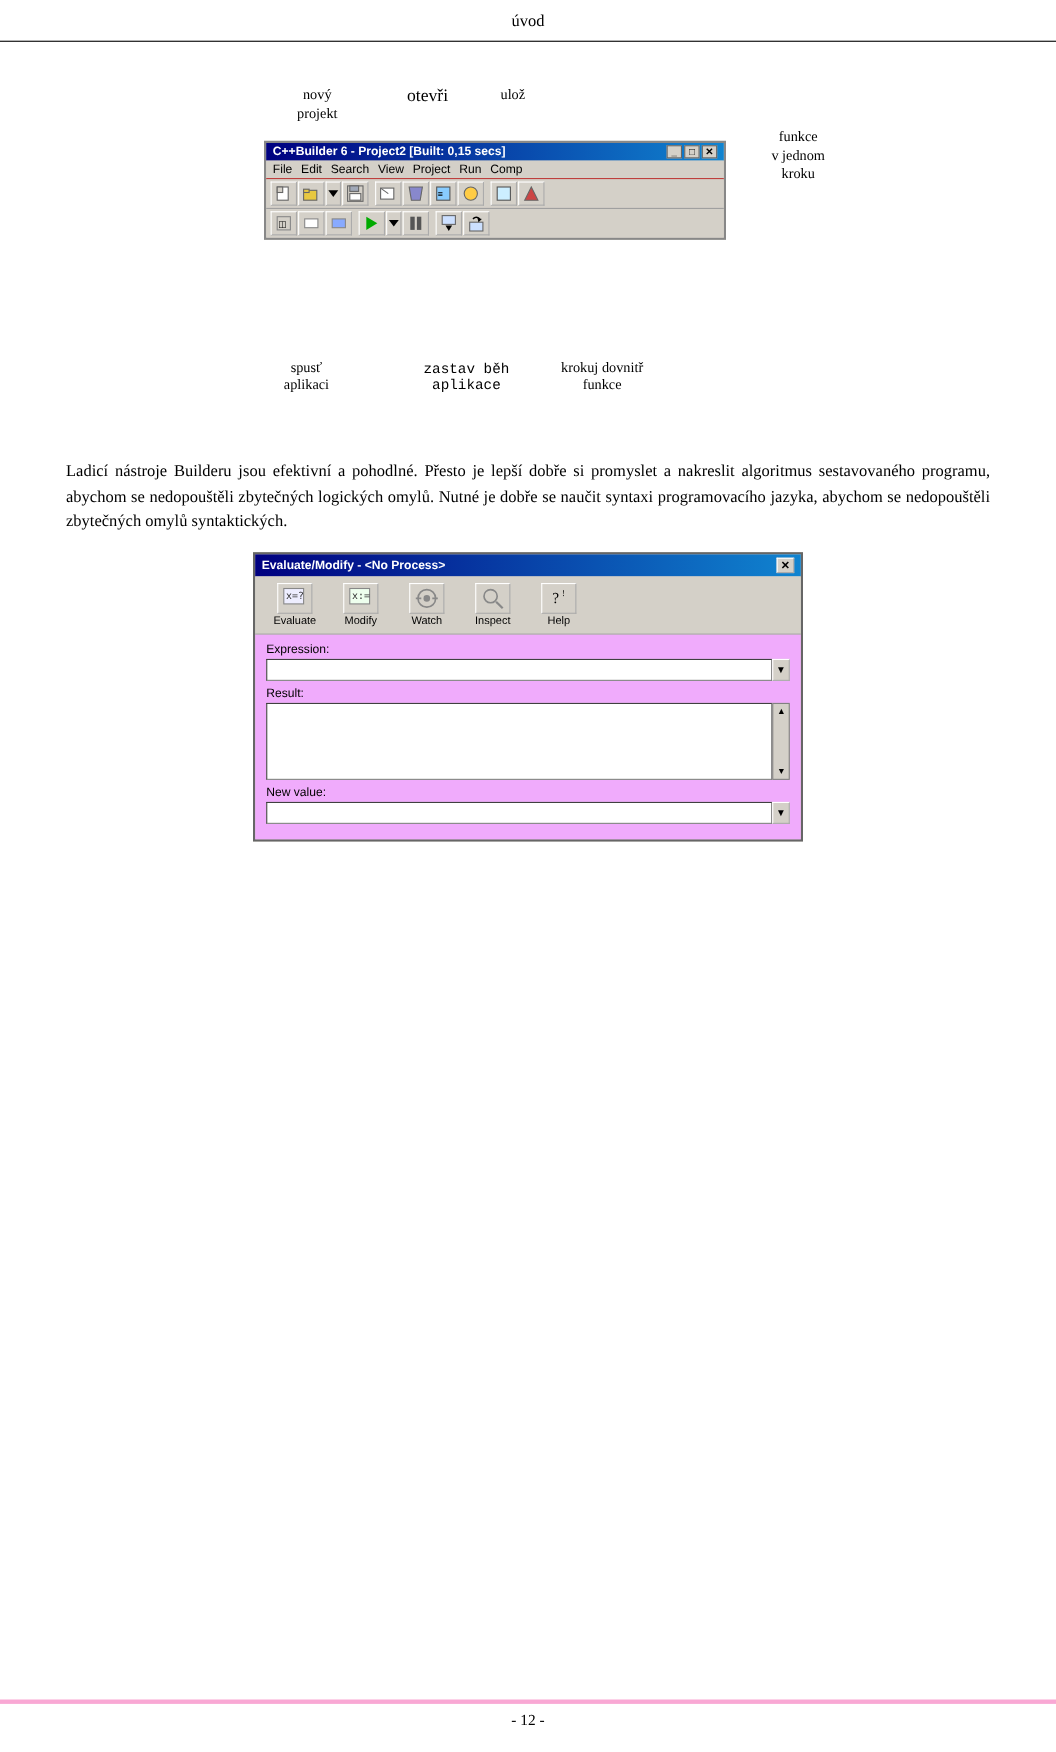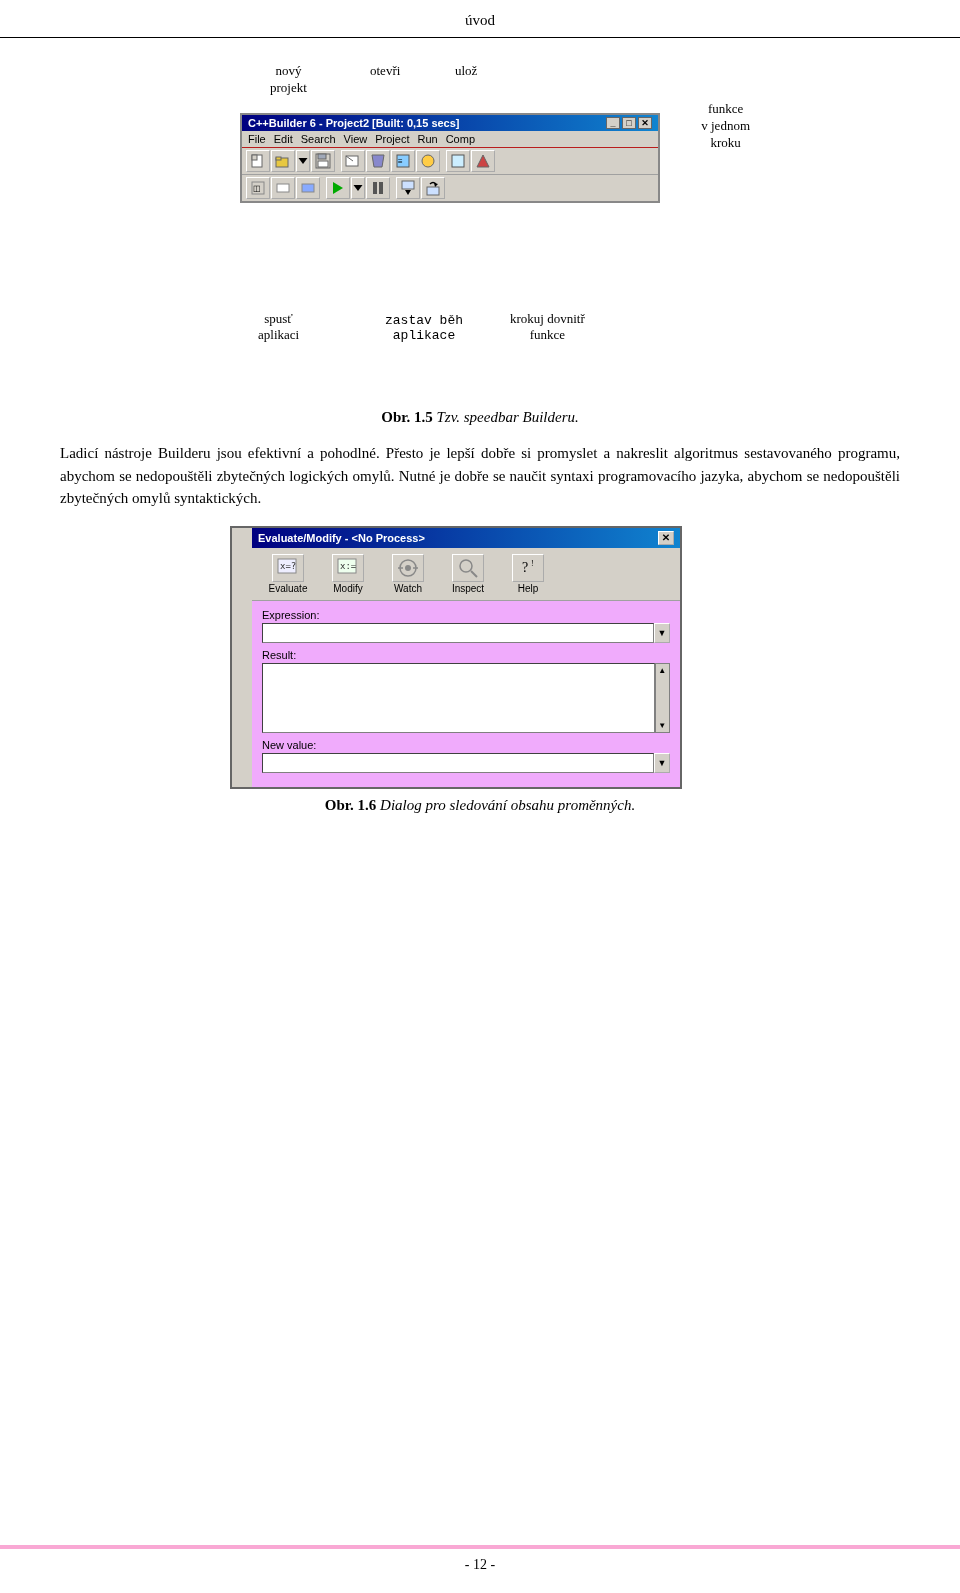--- a/index.html
+++ b/index.html
@@ -13,21 +13,21 @@
       min-height: 1593px;
       position: relative;
     }
 
     
     .page-header {
       text-align: center;
       padding: 12px 0 8px 0;
       font-size: 15px;
       border-bottom: 1px solid #000;
-      margin-bottom: 1px;
+      margin-bottom: 16px;
     }
 
     .page-content {
       padding: 24px 60px 40px 60px;
     }
 
     .tb-sep {
       width: 4px;
     }
 
@@ -42,21 +42,21 @@
     
     .speedbar-composite {
       position: relative;
       width: 580px;
       margin: 0 auto;
       height: 340px;
     }
 
     
     .lbl-novy { position: absolute; top: 0; left: 80px; text-align: center; font-size: 13px; }
-    .lbl-otevri { position: absolute; top: 0; left: 180px; text-align: center; font-size: 13px; }
+    .lbl-otevri { position: absolute; top: 0; left: 180px; text-align: center; font-size: 16px; }
     .lbl-uloz { position: absolute; top: 0; left: 265px; text-align: left; font-size: 13px; }
     .lbl-funkce { position: absolute; top: 38px; right: 20px; text-align: center; font-size: 13px; }
 
     .toolbar-window {
       position: absolute;
       top: 50px;
       left: 50px;
       width: 420px;
       border: 2px solid #888;
       background: #d4d0c8;
@@ -163,22 +163,21 @@
     .figure-dialog {
       margin: 16px auto 8px auto;
       width: 500px;
     }
 
     .dialog-window {
       border: 2px solid #666;
       background: #d4d0c8;
       font-family: Arial, sans-serif;
       font-size: 11px;
-      width: 452px;
-      padding-left: 20px;
+      width: 500px;
     }
 
     .dialog-titlebar {
       background: linear-gradient(to right, #000080, #1084d0);
       color: white;
       padding: 3px 6px;
       font-size: 11px;
       font-weight: bold;
       display: flex;
       justify-content: space-between;
@@ -473,24 +472,20 @@
         </div>
       </div>
     </div>
 
     <div style="position:absolute; bottom:60px; left:68px; text-align:center; font-size:13px; font-family:'Times New Roman',serif;margin-top:44px;">spusť<br>aplikaci</div>
     <div style="position:absolute; bottom:60px; left:195px; text-align:center; font-size:13px; font-family:Liberation Mono, monospace;">zastav běh<br>aplikace</div>
     <div style="position:absolute; bottom:60px; left:320px; text-align:center; font-size:13px; font-family:'Times New Roman',serif;">krokuj dovnitř<br>funkce</div>
 
   </div>
 
-  <div class="fig-caption">
-    <strong>Obr. 1.5</strong>
-    <em><span>Tzv. speedbar Builderu.</span></em>
-  </div>
 
   <div class="body-text">
     <span>Ladicí nástroje Builderu jsou efektivní a pohodlné.</span>
     <span>Přesto je lepší dobře si promyslet a nakreslit algoritmus sestavovaného programu, abychom se nedopouštěli zbytečných logických omylů. Nutné je dobře se naučit syntaxi programovacího jazyka, abychom se nedopouštěli zbytečných omylů syntaktických.</span>
   </div>
 
   <div class="figure-dialog">
     <div class="dialog-window">
 
       <div class="dialog-titlebar">
@@ -579,22 +574,18 @@
           <div class="field-input-row">
             <input class="field-input" type="text" value="" style="">
             <div class="field-dropdown">▼</div>
           </div>
         </div>
 
       </div>
     </div>
   </div>
 
-  <div class="fig-caption">
-    <strong>Obr. 1.6</strong>
-    <em><span>Dialog pro sledování obsahu proměnných.</span></em>
-  </div>
 
 </div>
 
 <div class="page-footer">
   <span>- 12 -</span>
 </div>
 
 </body></html>

